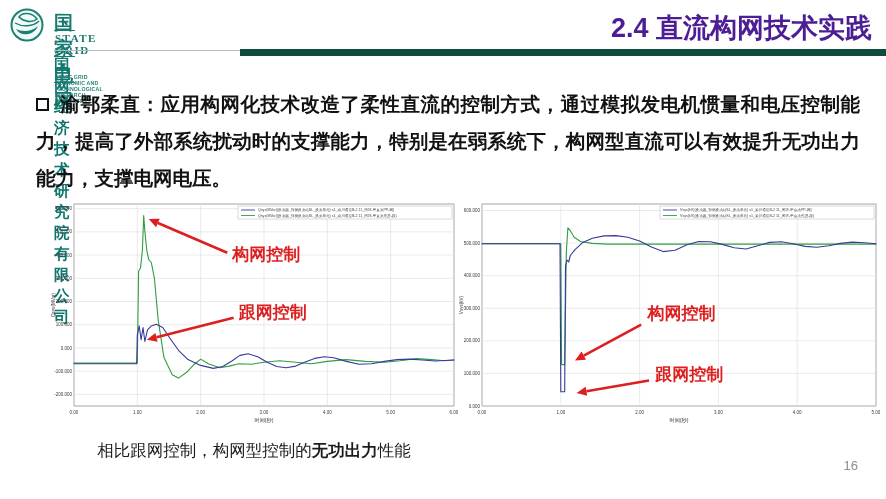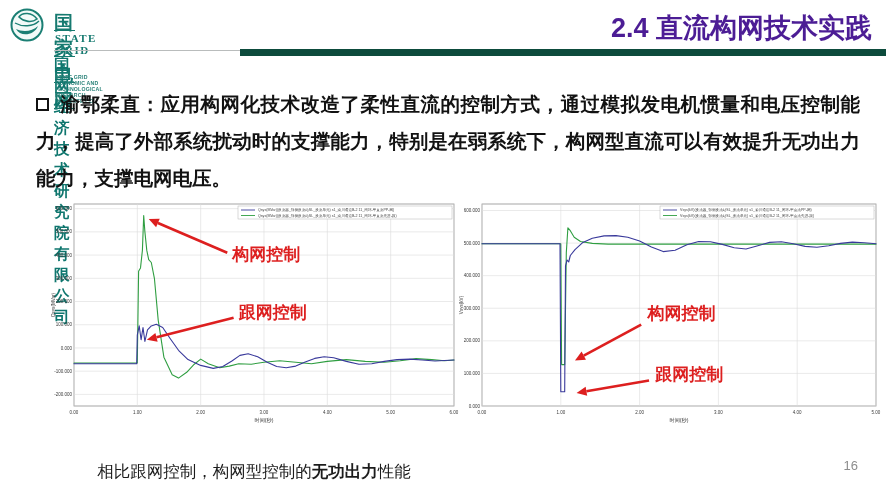--- a/index.html
+++ b/index.html
@@ -25,21 +25,21 @@
   .para { position:absolute; left:36px; top:86px; width:824px; font-size:19.5px;
           line-height:37px; color:#121212; font-weight:600; text-align:justify; }
   .bullet-square { display:inline-block; width:13px; height:13px; border:2.5px solid #121212;
                    margin-right:11px; vertical-align:baseline; position:relative; top:0px; }
   .kw { font-weight:900; }
   
   .chart-box { position:absolute; top:196px; }
   .chart-left  { left:48px;  width:412px; height:236px; }
   .chart-right { left:456px; width:426px; height:236px; }
   
-  .caption { position:absolute; top:461px; font-size:16.5px; color:#1c1c1c; font-weight:500; text-align:center; }
+  .caption { position:absolute; top:440px; font-size:16.5px; color:#1c1c1c; font-weight:500; text-align:center; }
   .caption-left  { left:48px;  width:412px; }
   .caption-right { left:456px; width:426px; }
   .caption b { font-weight:900; }
   .page-num { position:absolute; right:28px; top:458px; font-size:13px; color:#8d8d8d;text-align:right; }
 </style>
 </head>
 <body>
 
 <div class="slide">
 

